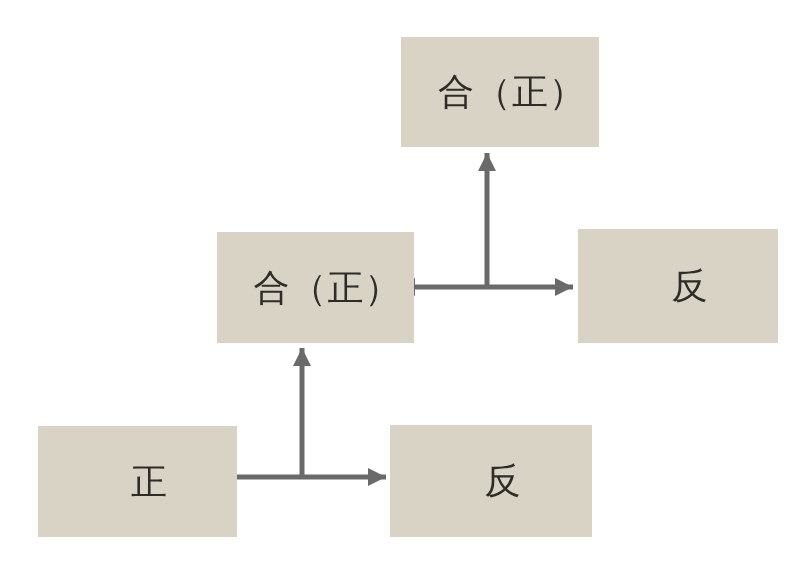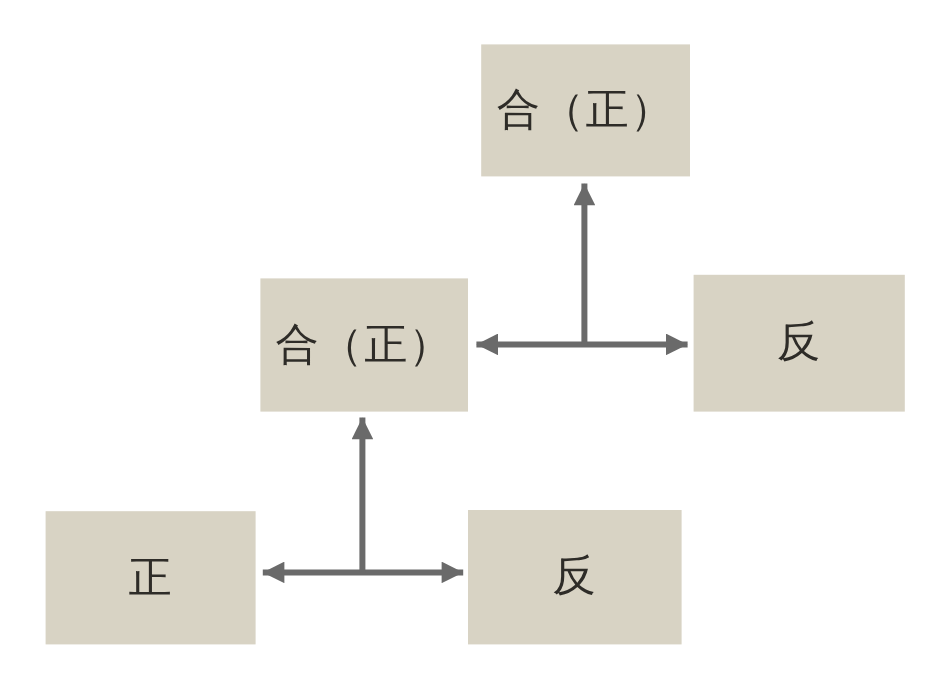--- a/index.html
+++ b/index.html
@@ -26,20 +26,21 @@
     position: absolute;
     background: #d8d3c4;
     color: #2e2c28;
     display: flex;
     align-items: center;
     justify-content: center;
     font-size: 36px;
     line-height: 1;
     letter-spacing: 1px;
     white-space: nowrap;
+    padding-left: 24px;
   }
   .node-synthesis-top   { left: 401px; top: 37px;  width: 174px; height: 110px; }
   .node-synthesis-mid   { left: 217px; top: 232px; width: 173px; height: 111px; }
   .node-antithesis-mid  { left: 578px; top: 229px; width: 176px; height: 114px; }
   .node-thesis-bottom   { left: 38px;  top: 426px; width: 175px; height: 111px; }
   .node-antithesis-bottom { left: 390px; top: 425px; width: 178px; height: 112px; }
 </style>
 </head>
 <body>
 

